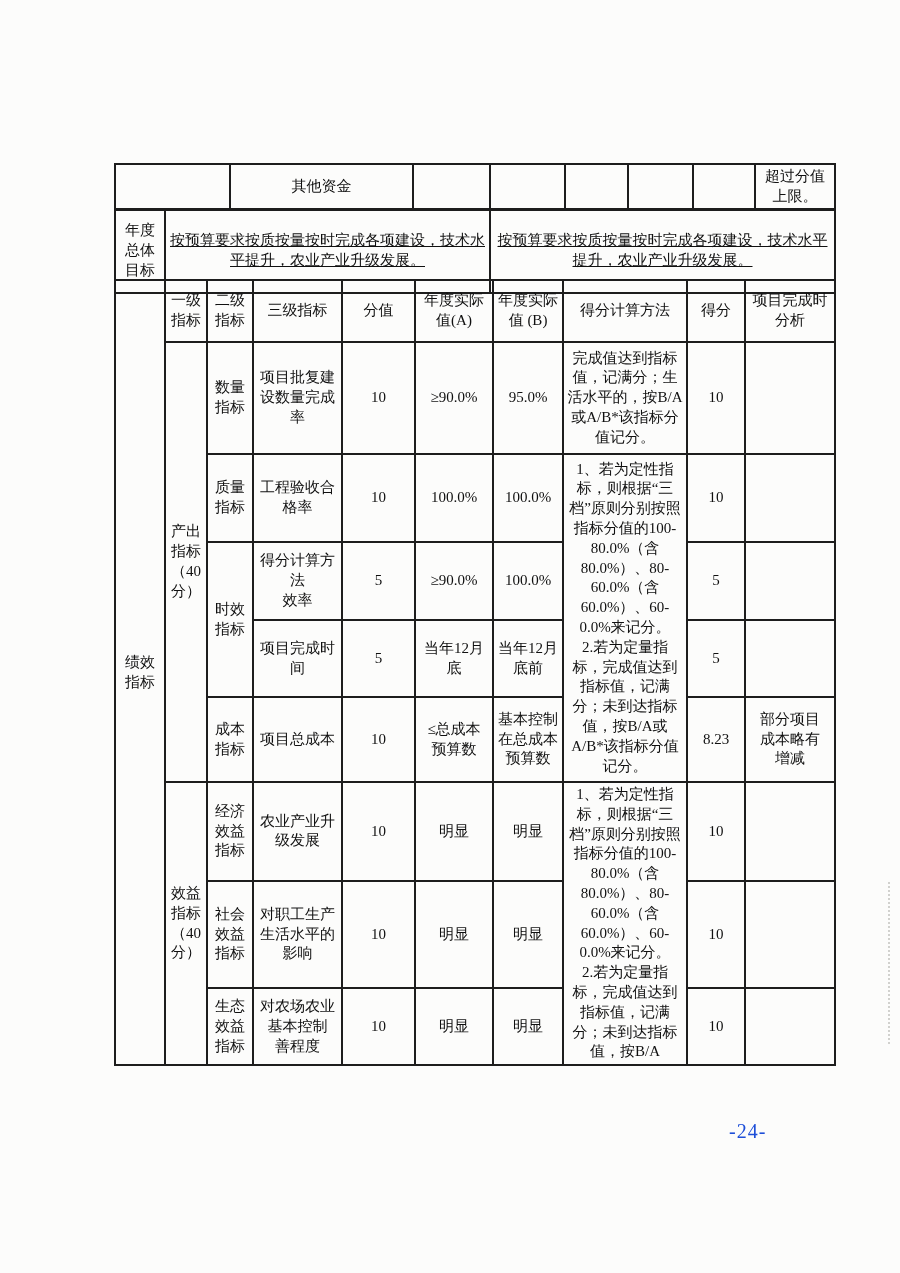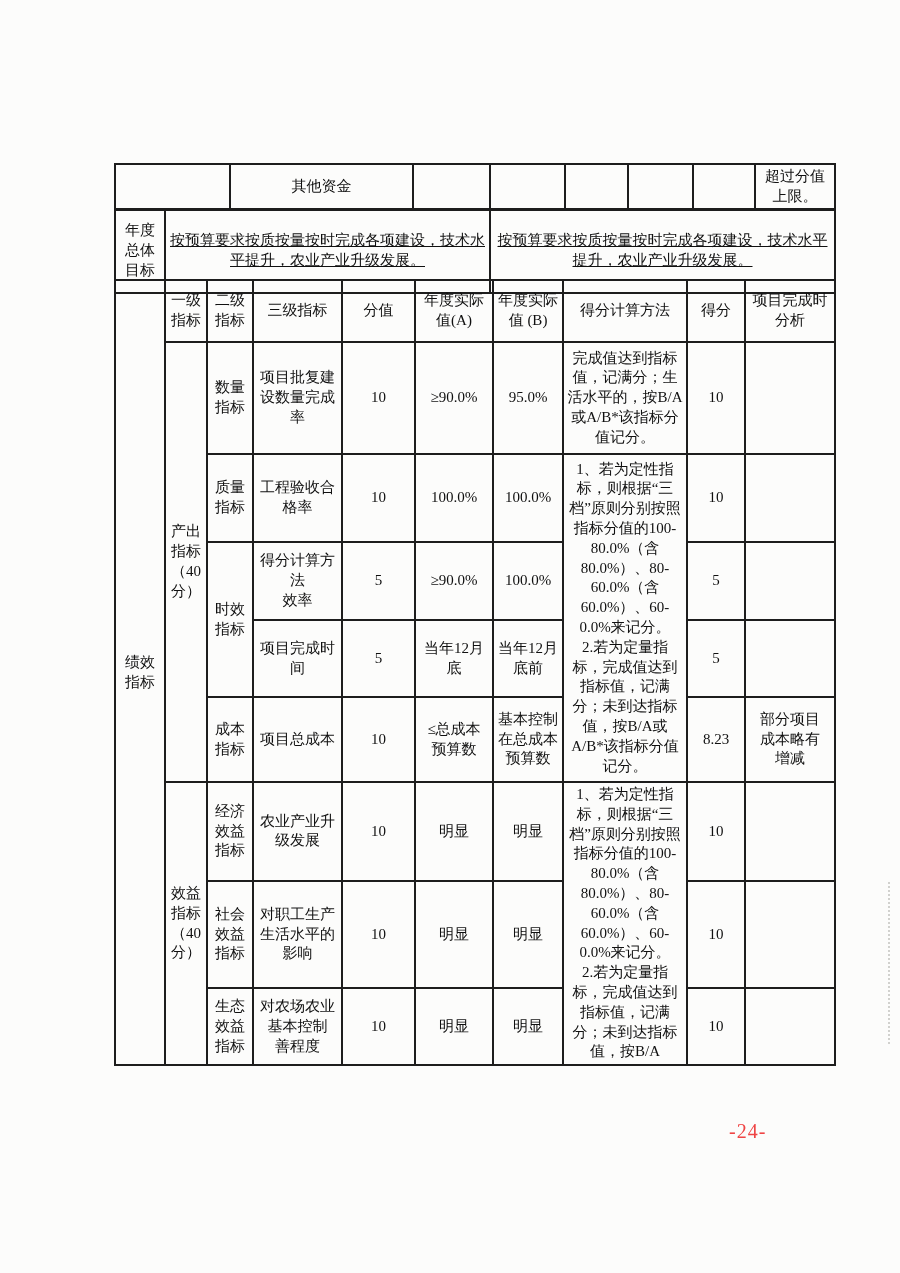--- a/index.html
+++ b/index.html
@@ -21,21 +21,21 @@
     overflow:hidden;
   }
   .pre   { white-space:pre-line; }
   .left  { text-align:left; }
   .method{ font-size:14px; padding:2px 2px; line-height:1.38; }
   .goal  { font-size:15px; line-height:1.55; padding:4px 6px;text-decoration:underline; }
   .grp   { font-size:15px; line-height:1.45; }
   .hd    { font-size:15px; line-height:1.35; }
   #page-number {
     position:absolute; left:729px; top:1120px;
-    font-size:20px; letter-spacing:1px; color:#ef4444;
+    font-size:20px; letter-spacing:1px; color:#1d4ed8;
   }
   #scan-artifact {
     position:absolute; left:888px; top:882px; height:162px; width:0;
     border-left:2px dotted #c3c3c0; opacity:.75;
   }
 </style>
 </head>
 <body>
 
 <div id="page">

